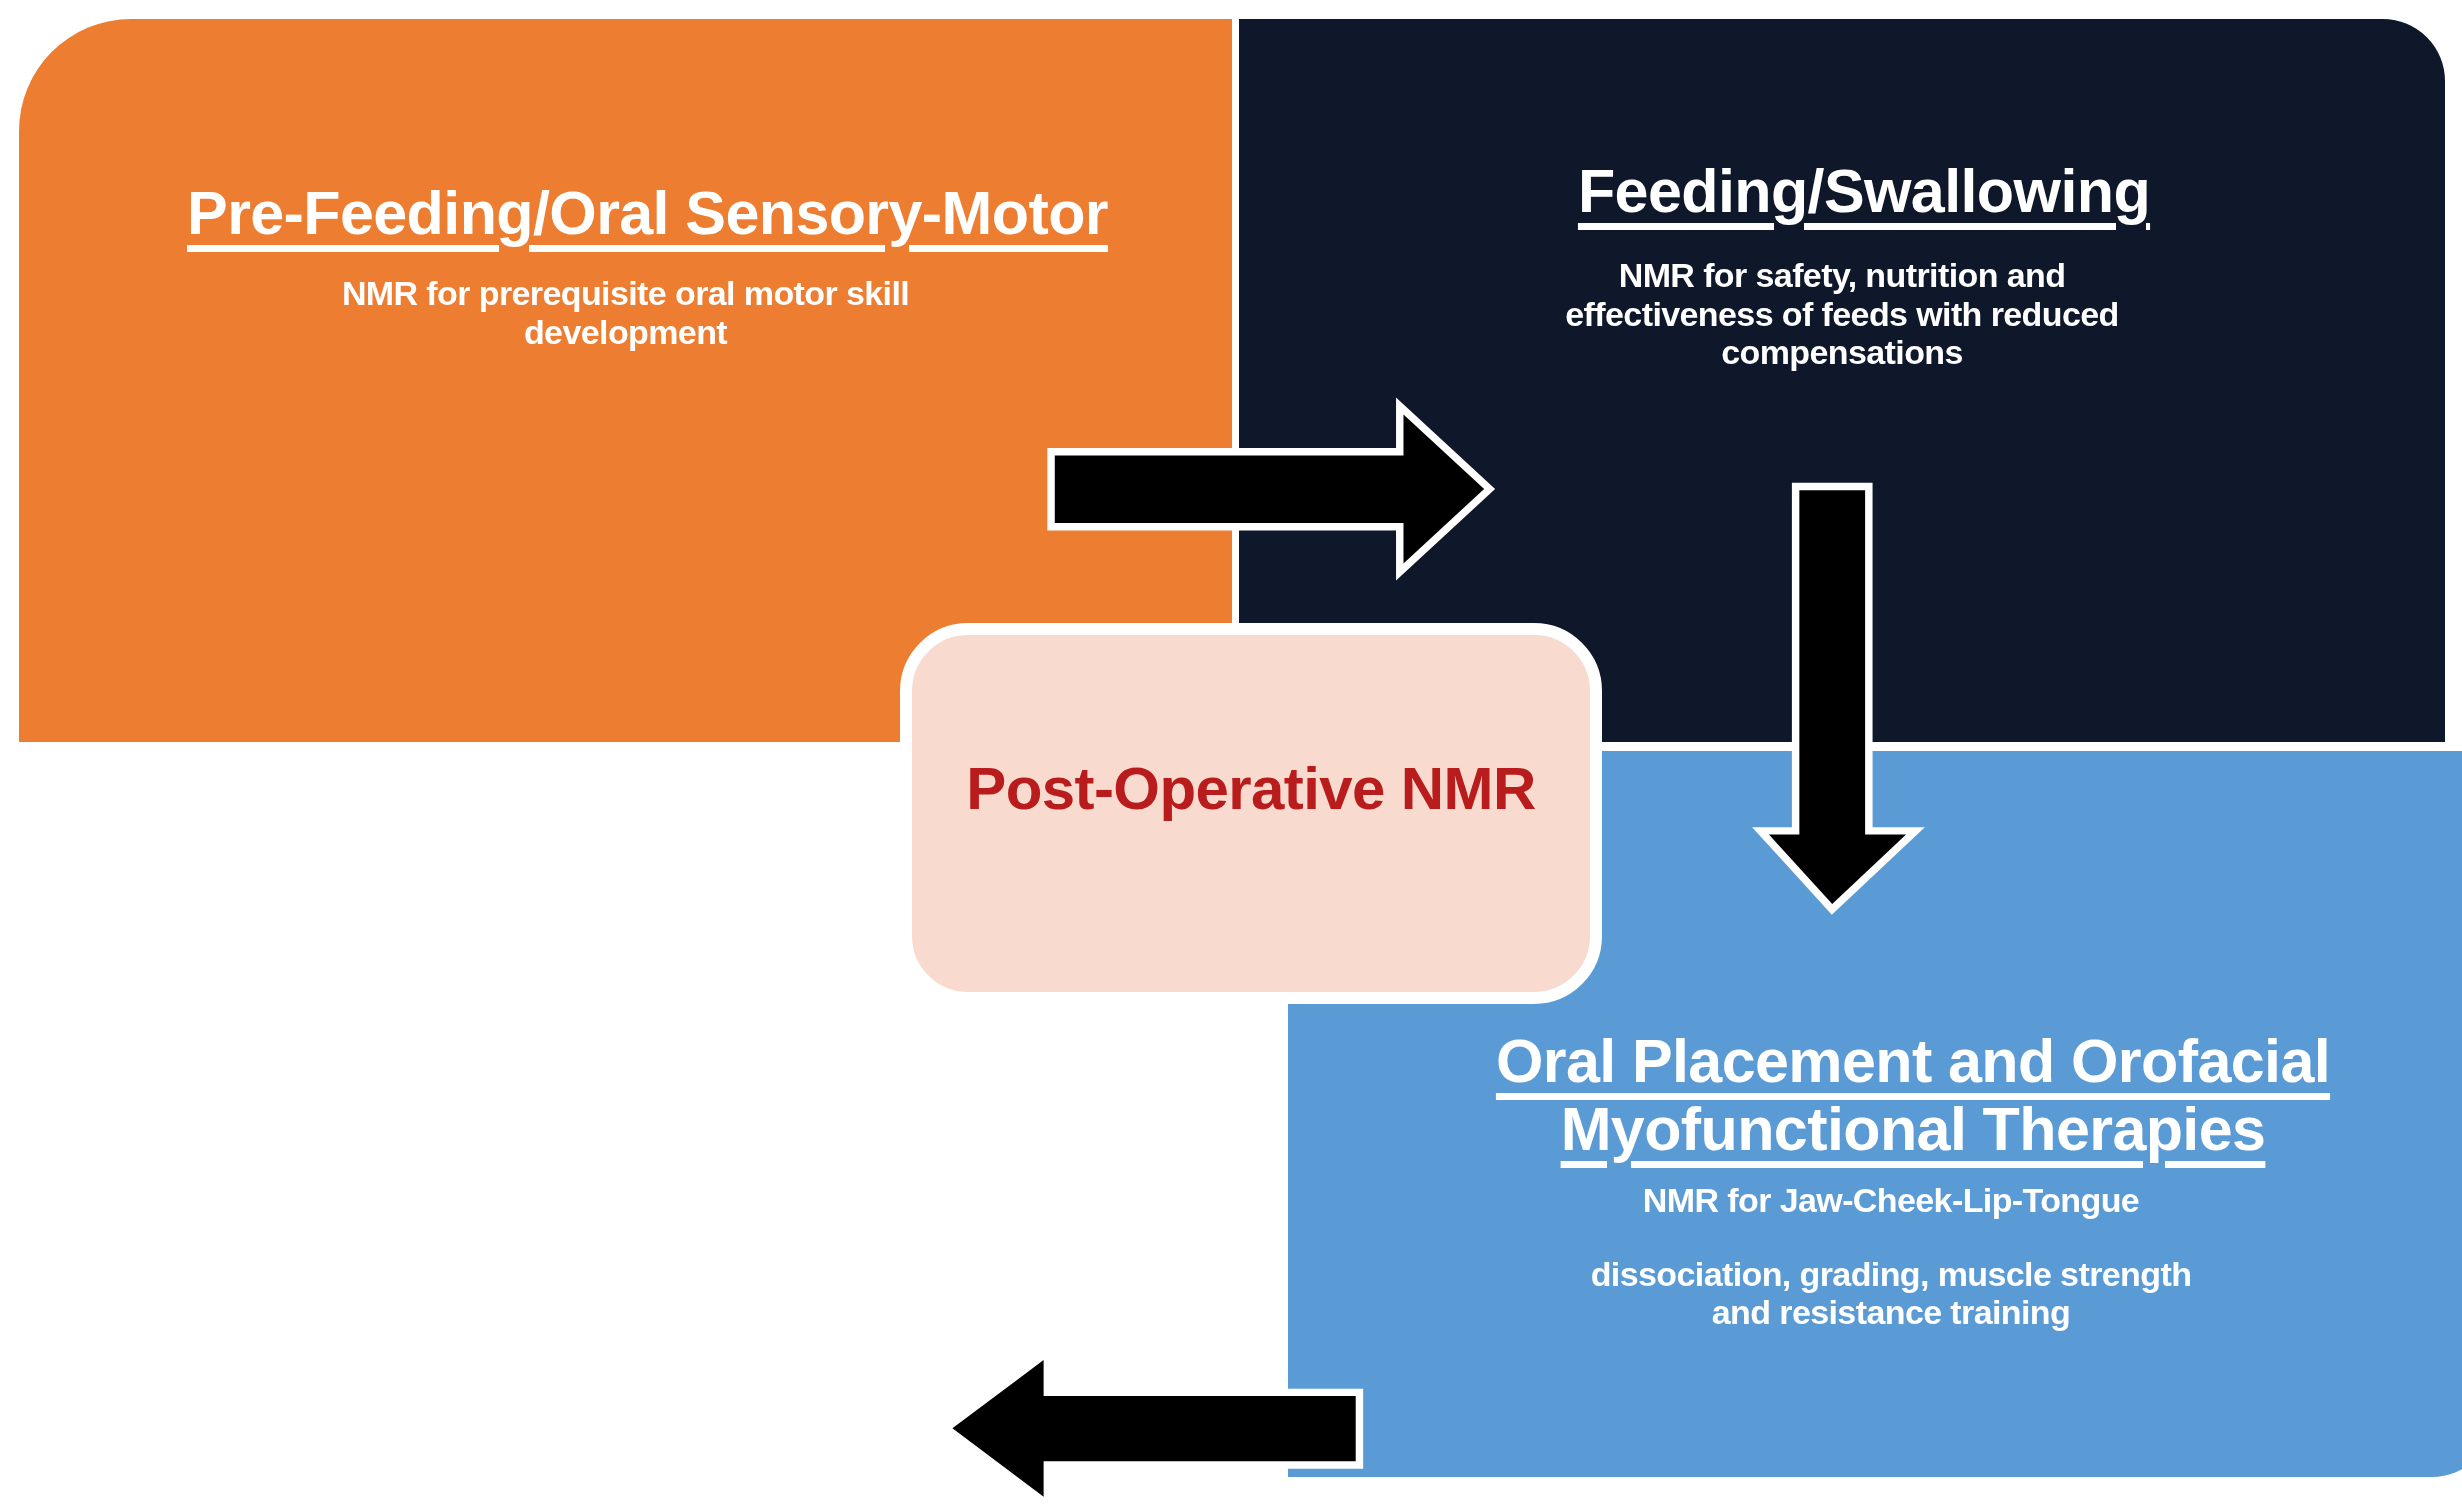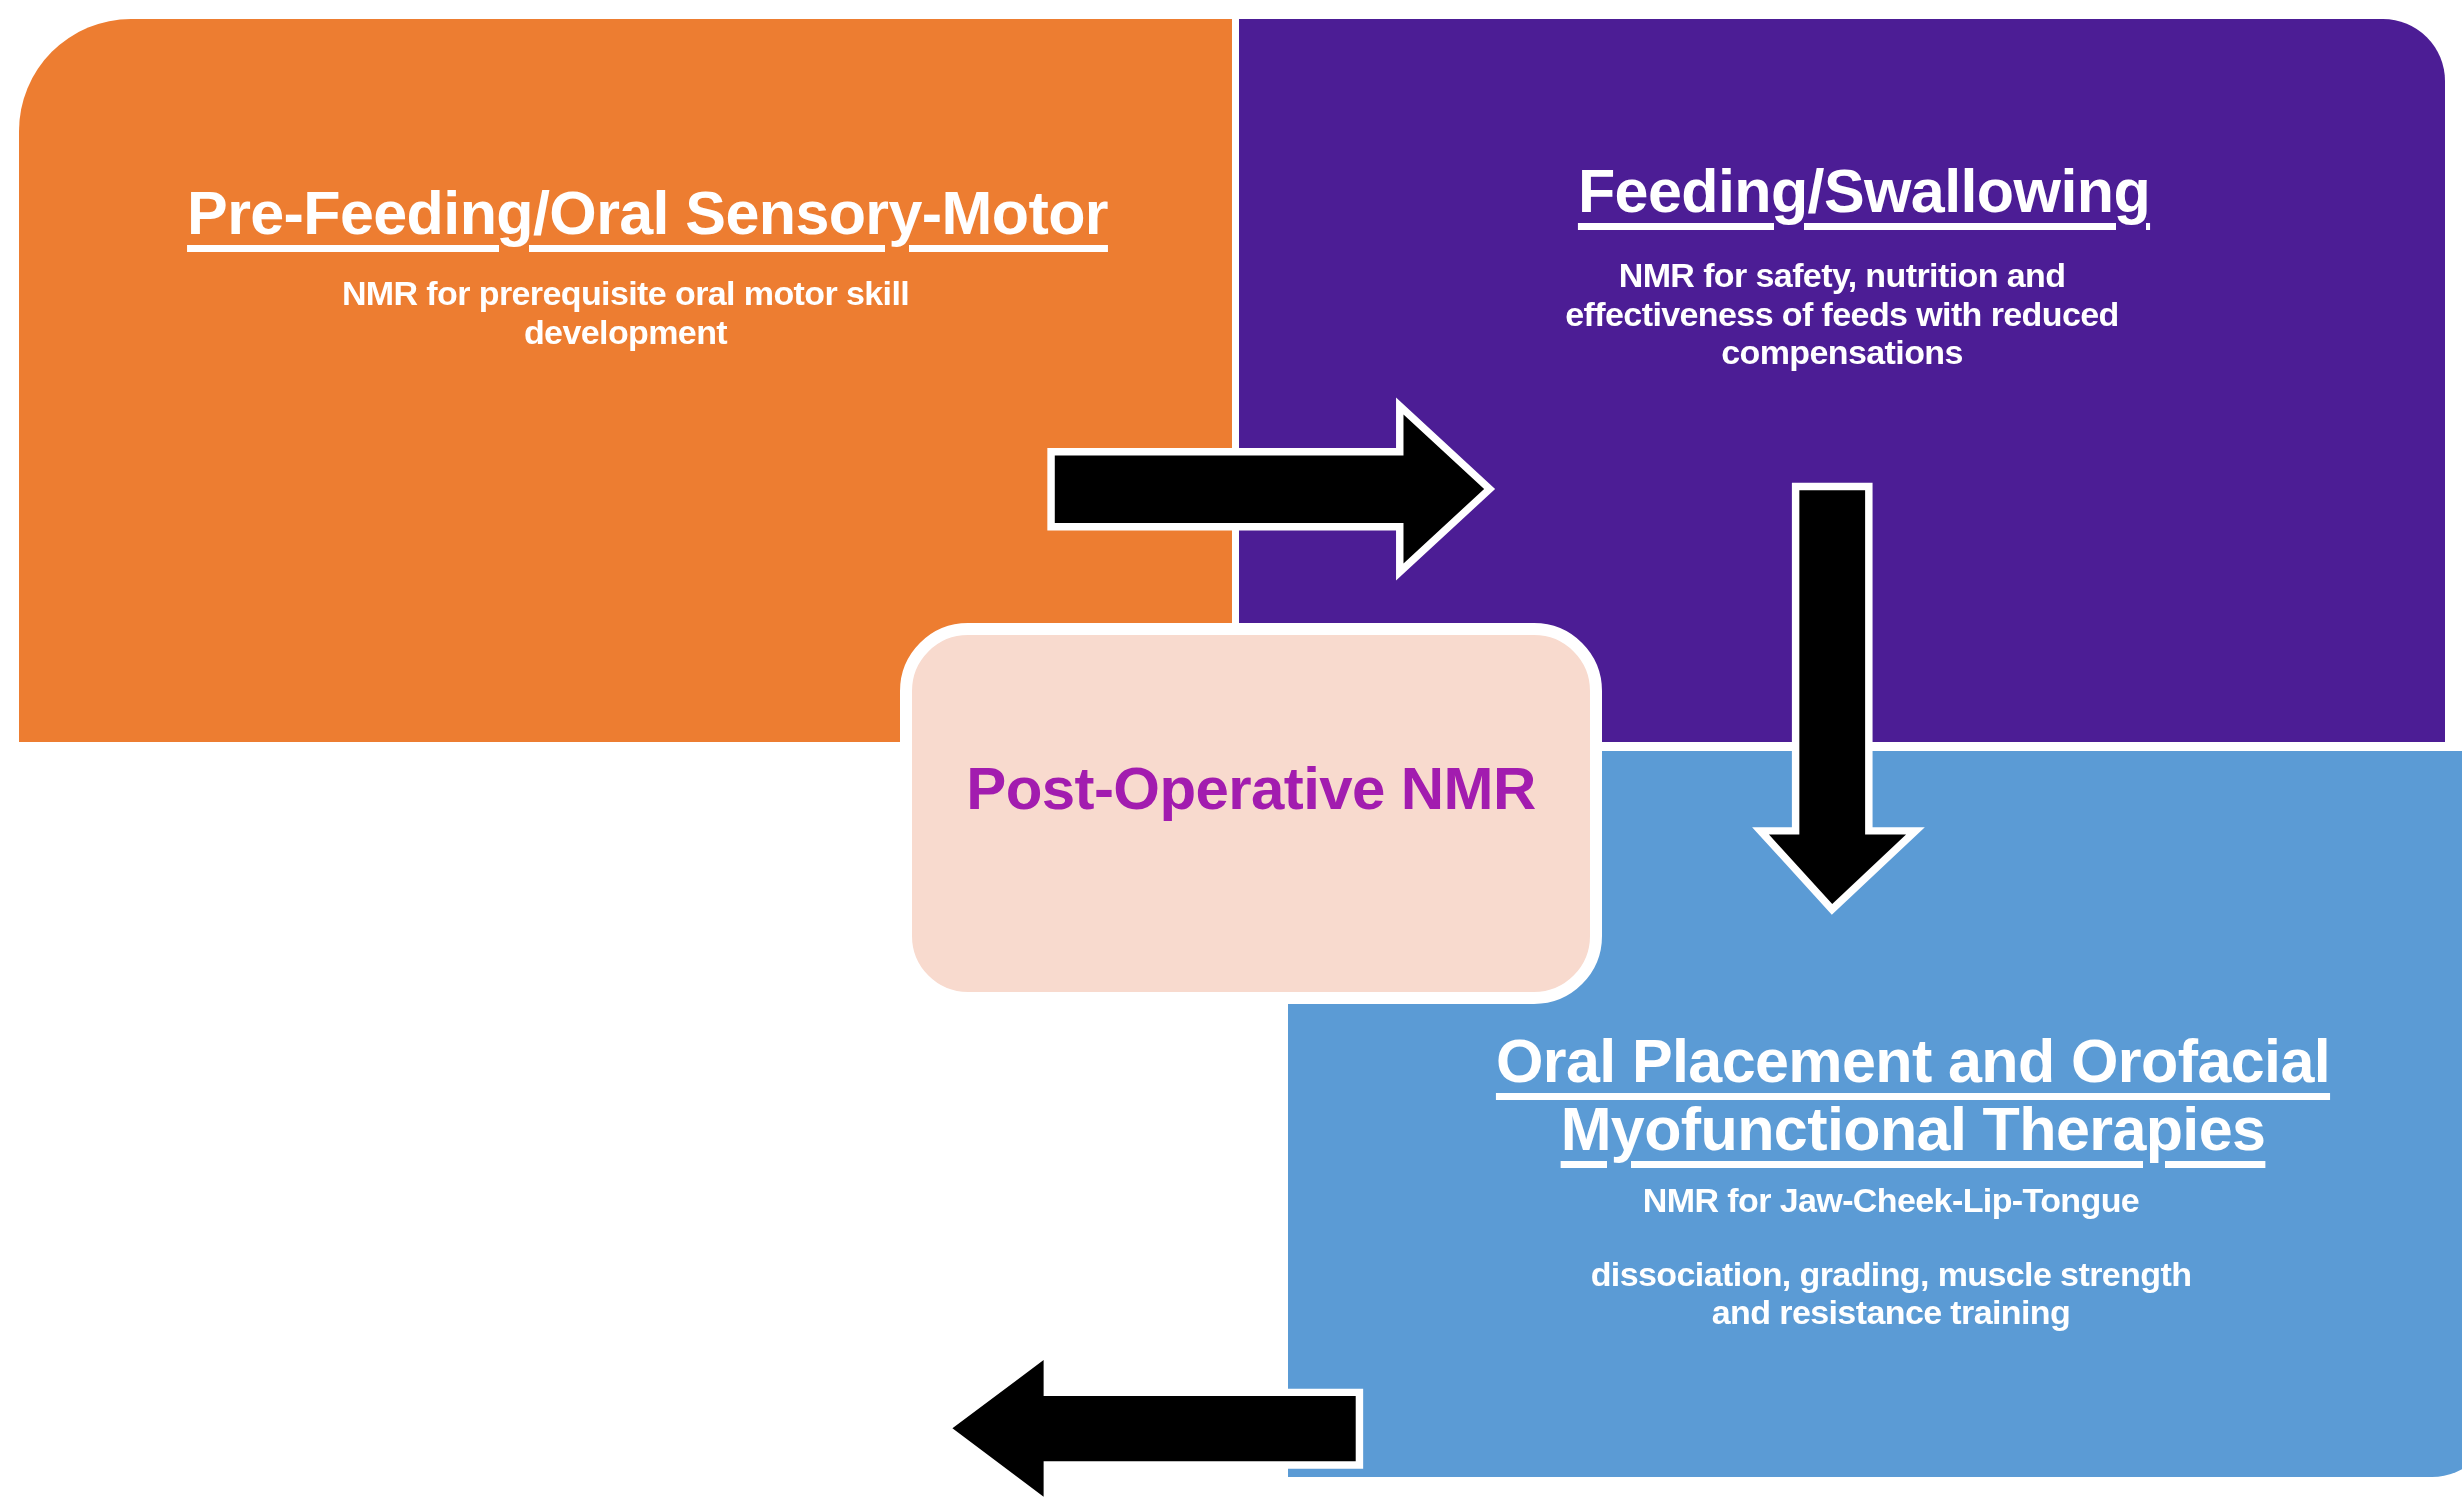--- a/index.html
+++ b/index.html
@@ -11,21 +11,21 @@
     font-weight:bold;
     overflow:hidden;
   }
   .quad{
     position:absolute;
     box-sizing:border-box;
     text-align:center;
     color:#ffffff;
   }
   .q-orange{left:19px;top:19px;width:1213px;height:723px;background:#ED7D31;border-top-left-radius:112px;padding-top:160px;}
-  .q-gray{left:1239px;top:19px;width:1206px;height:723px;background:#4c1d95;border-top-right-radius:62px;padding-top:138px;}
+  .q-gray{left:1239px;top:19px;width:1206px;height:723px;background:#0f172a;border-top-right-radius:62px;padding-top:138px;}
   .q-yellow{left:19px;top:751px;width:1213px;height:726px;background:#FFC000;border-bottom-left-radius:112px;padding-top:268px;}
   .q-blue{left:1288px;top:751px;width:1206px;height:726px;background:#5B9BD5;border-bottom-right-radius:62px;padding-top:276px;}
   .qtitle{
     font-size:61px;
     line-height:1.12;
     letter-spacing:-0.6px;
     text-decoration:underline;
     text-decoration-thickness:6.8px;
     text-underline-offset:11.2px;
     white-space:pre-line;
@@ -48,21 +48,21 @@
     left:900px;top:623px;
     width:702px;height:381px;
     box-sizing:border-box;
     background:#F8DACE;
     border:12.4px solid #ffffff;
     border-radius:68px;
     display:flex;
     align-items:center;
     justify-content:center;
     padding-bottom:50px;
-    color:#a21caf;
+    color:#b91c1c;
     font-size:60px;
     letter-spacing:-0.6px;
     text-align:center;
   }
   .arrows{
     position:absolute;left:0;top:0;width:2462px;height:1506px;
     pointer-events:none;
   }
   .arrows polygon{
     fill:#000000;

